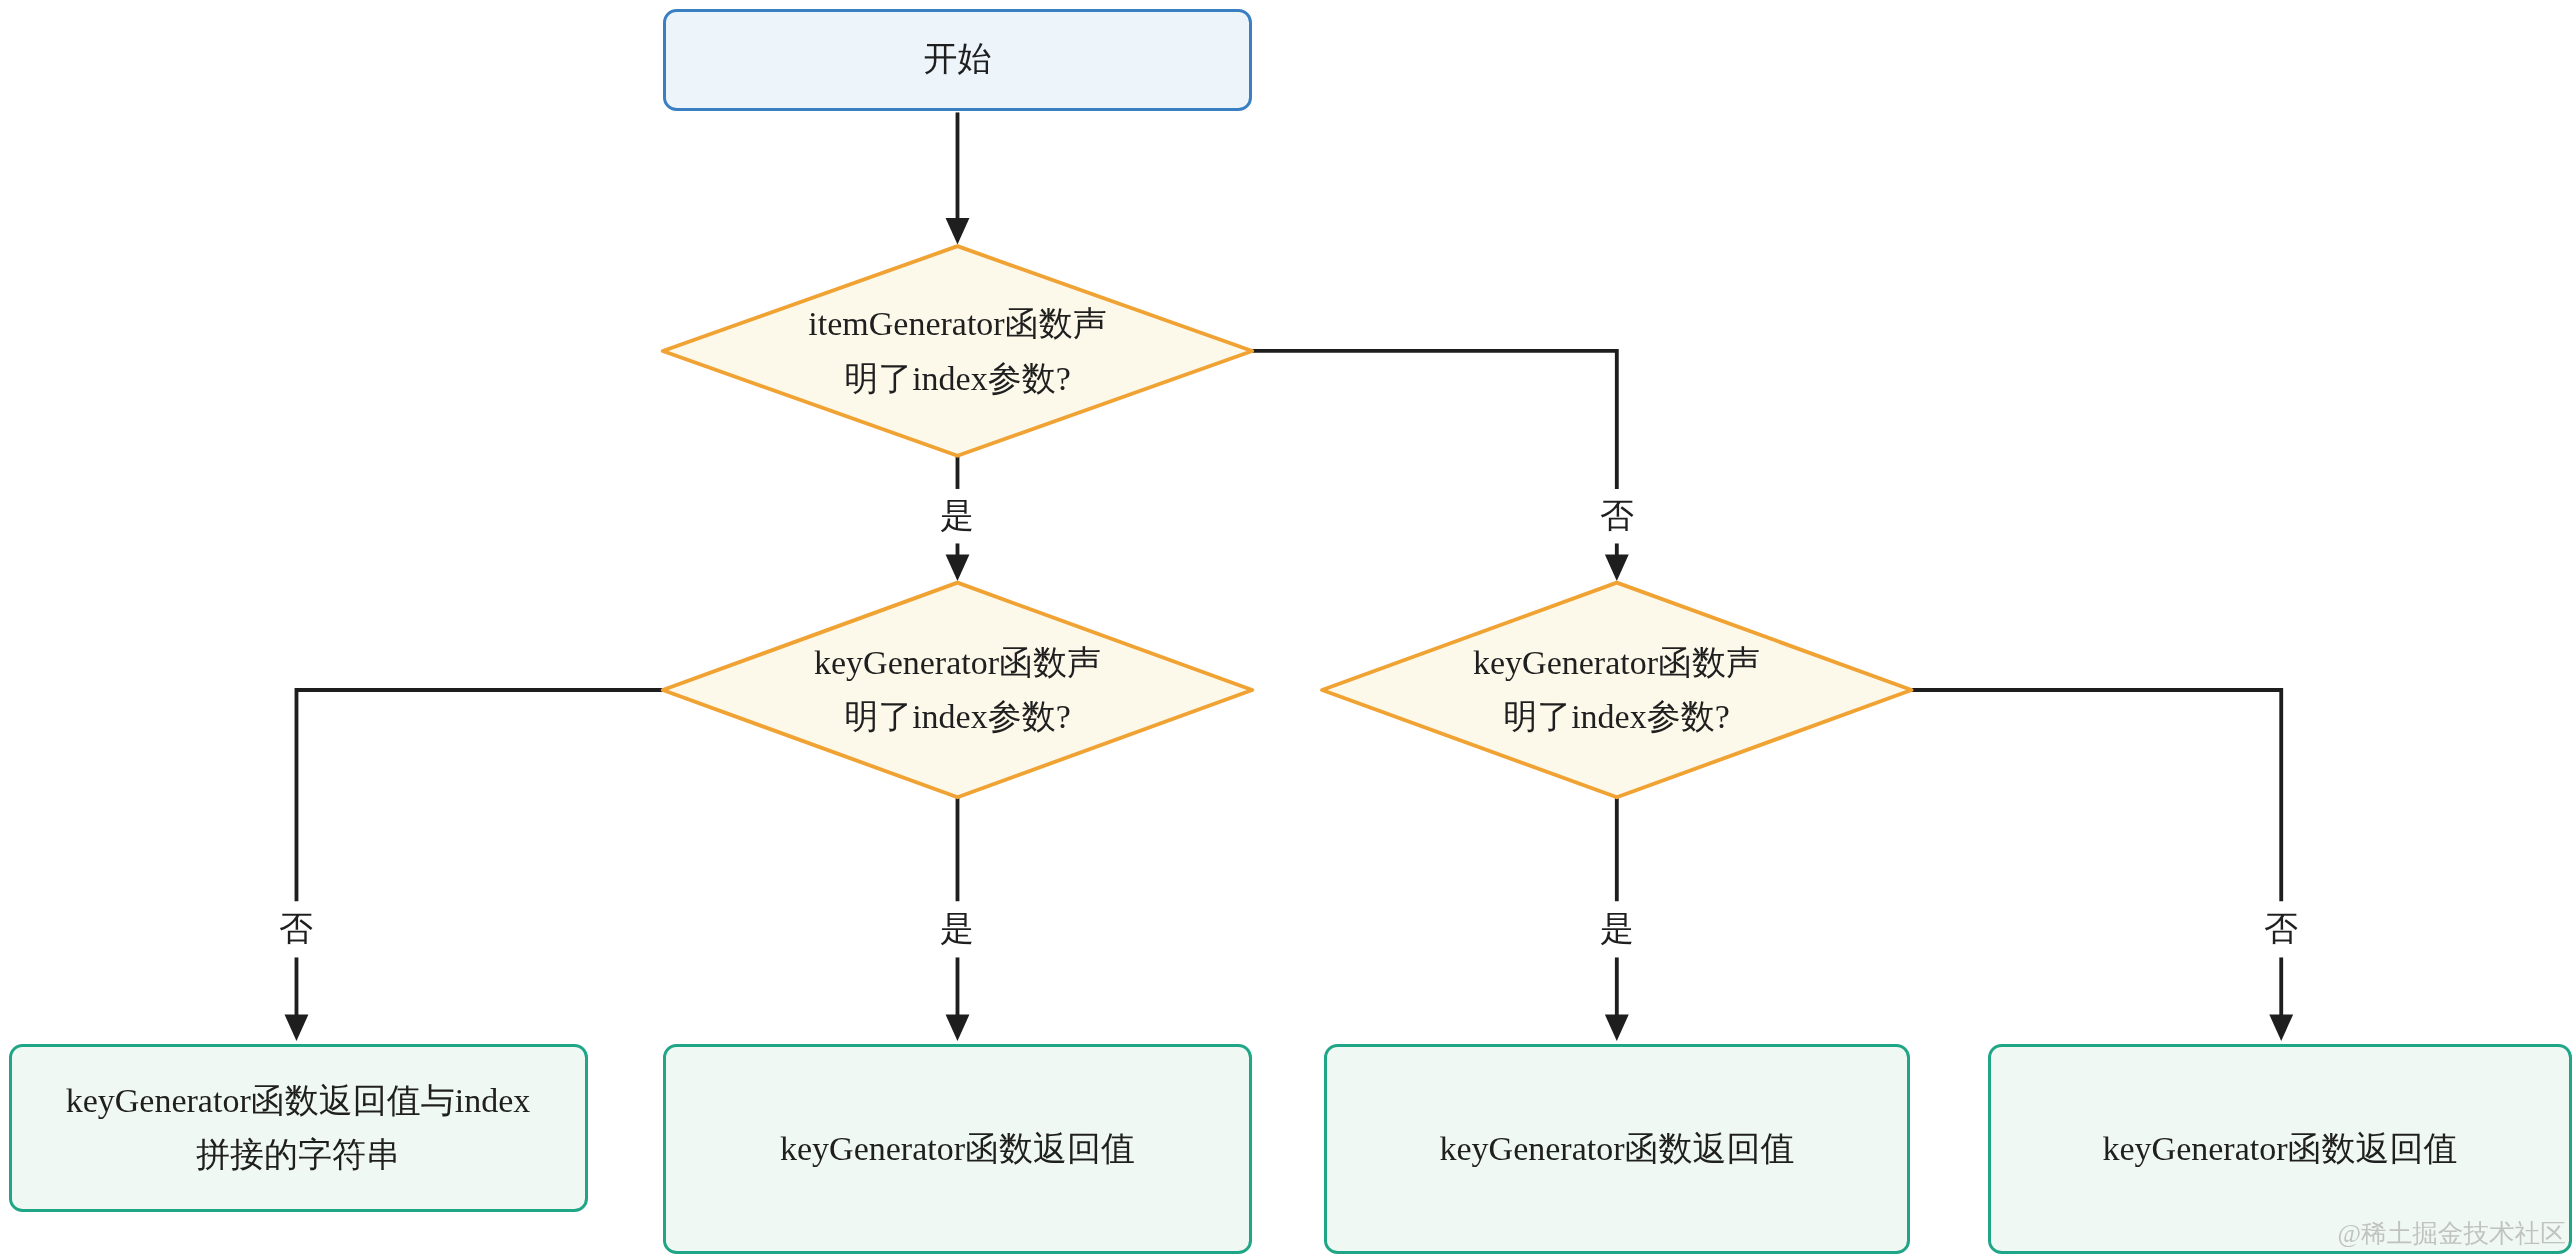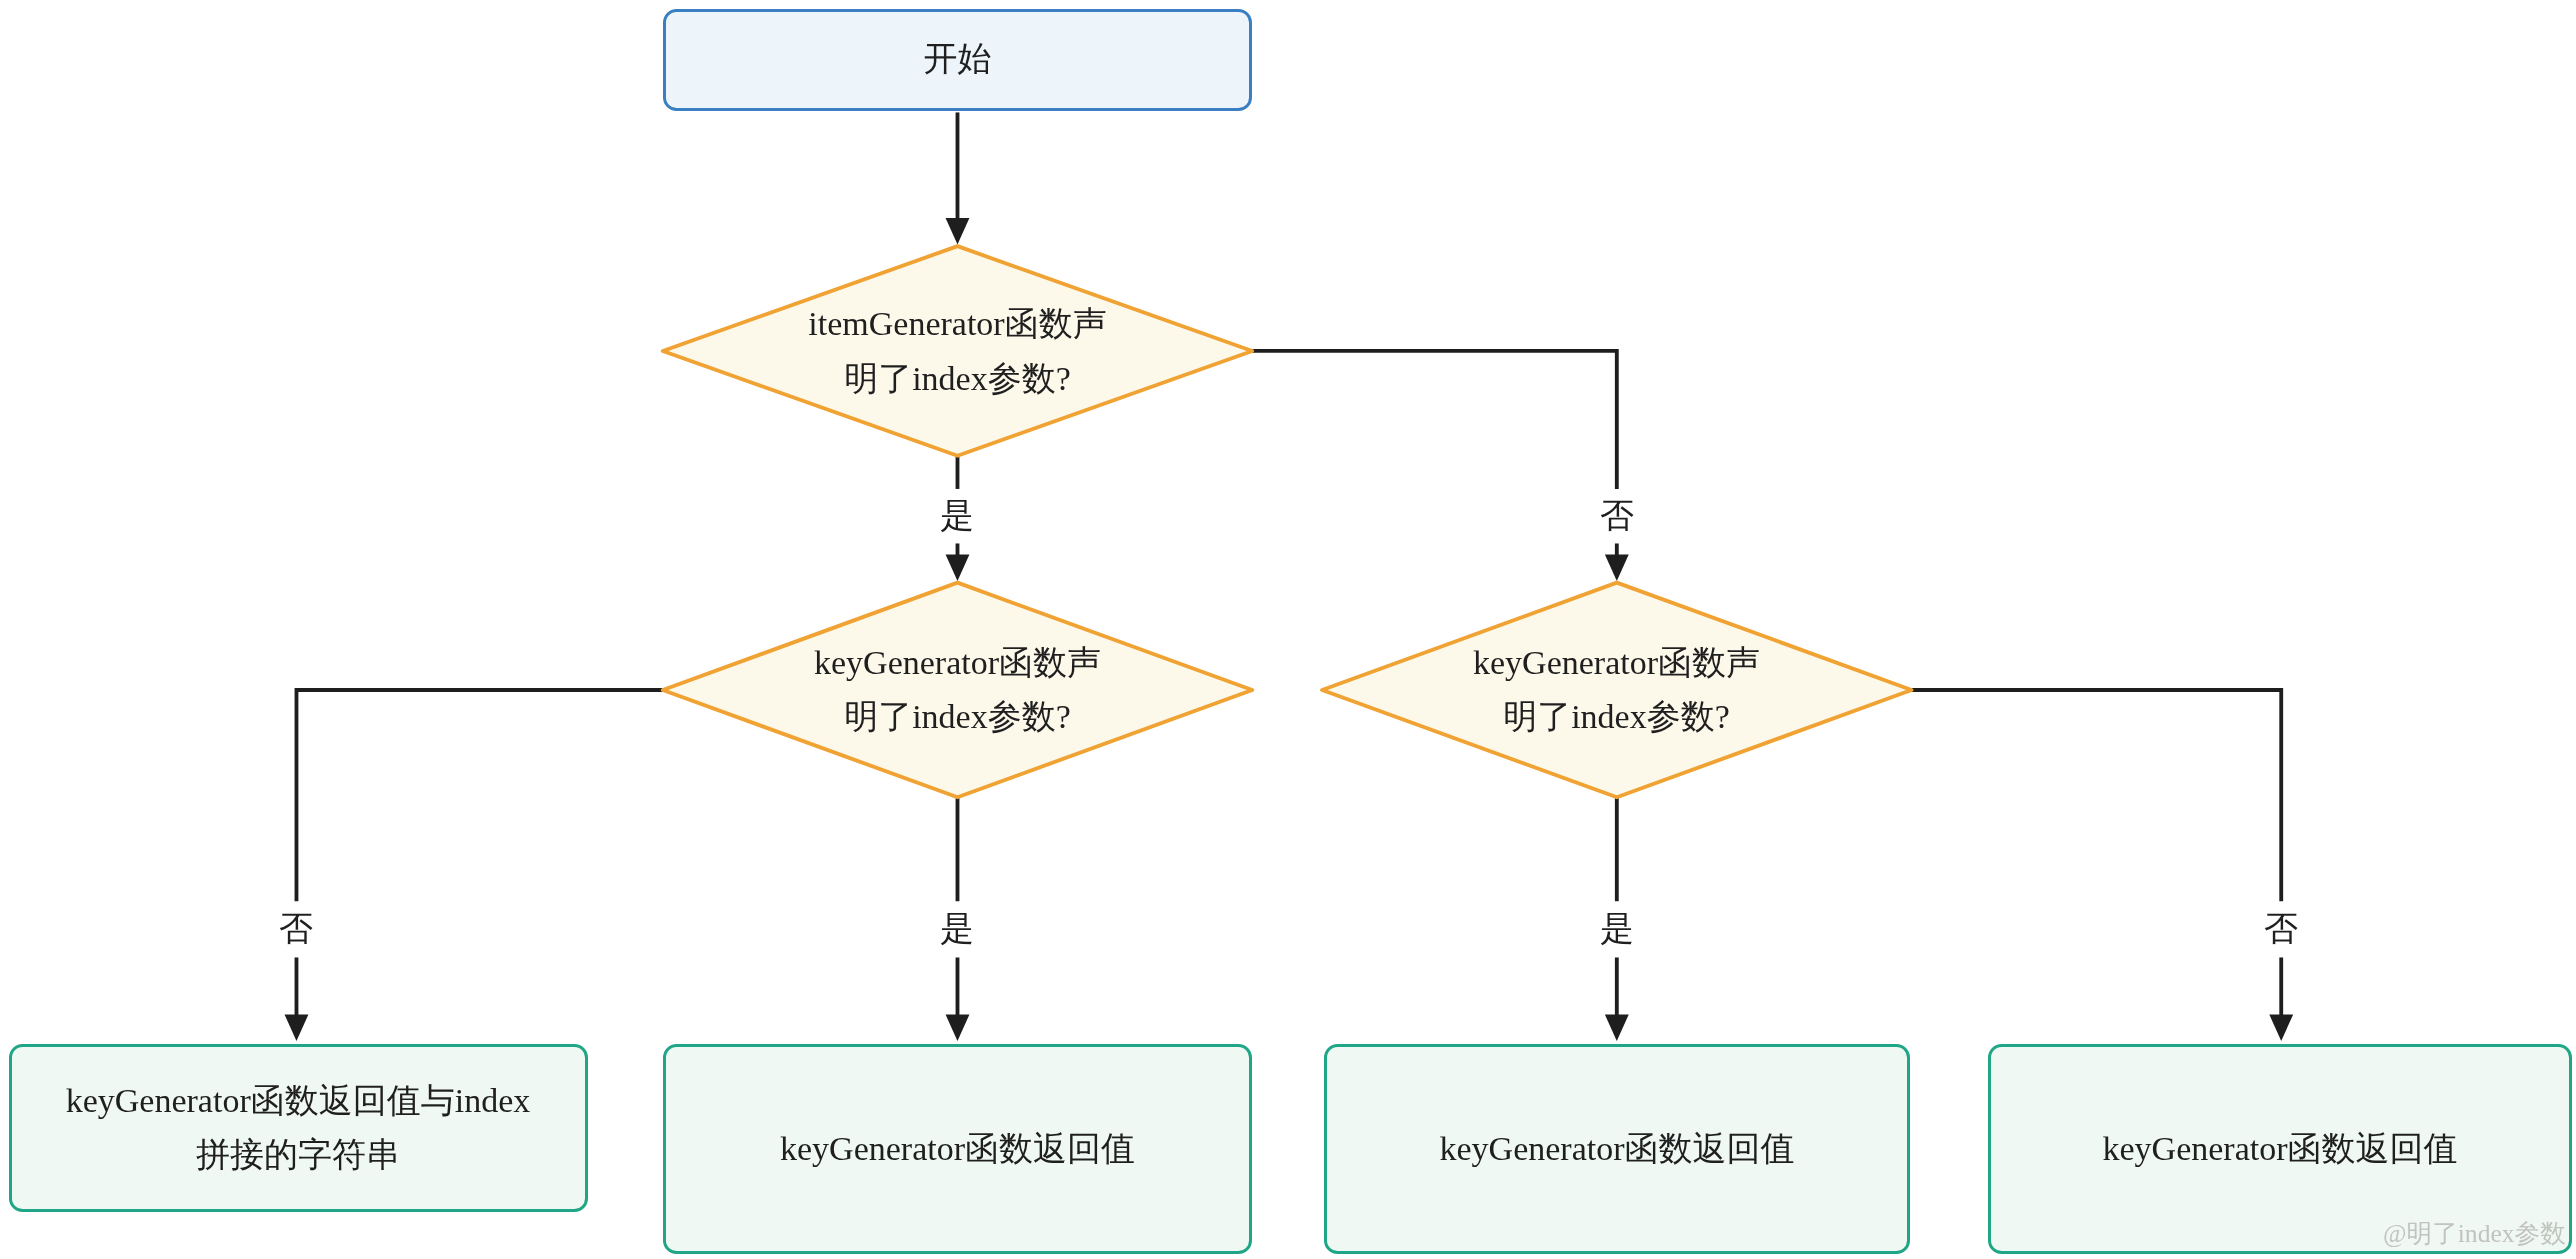--- a/index.html
+++ b/index.html
@@ -157,16 +157,16 @@
   <div class="box result" style="left:663px; top:1044px; width:589px; height:210px;">
     <span>keyGenerator函数返回值</span>
   </div>
   <div class="box result" style="left:1324px; top:1044px; width:586px; height:210px;">
     <span>keyGenerator函数返回值</span>
   </div>
   <div class="box result" style="left:1988px; top:1044px; width:584px; height:210px;">
     <span>keyGenerator函数返回值</span>
   </div>
 
-  <div class="watermark">@明了index参数</div>
+  <div class="watermark">@稀土掘金技术社区</div>
 
 </div>
 
 
 </body></html>

